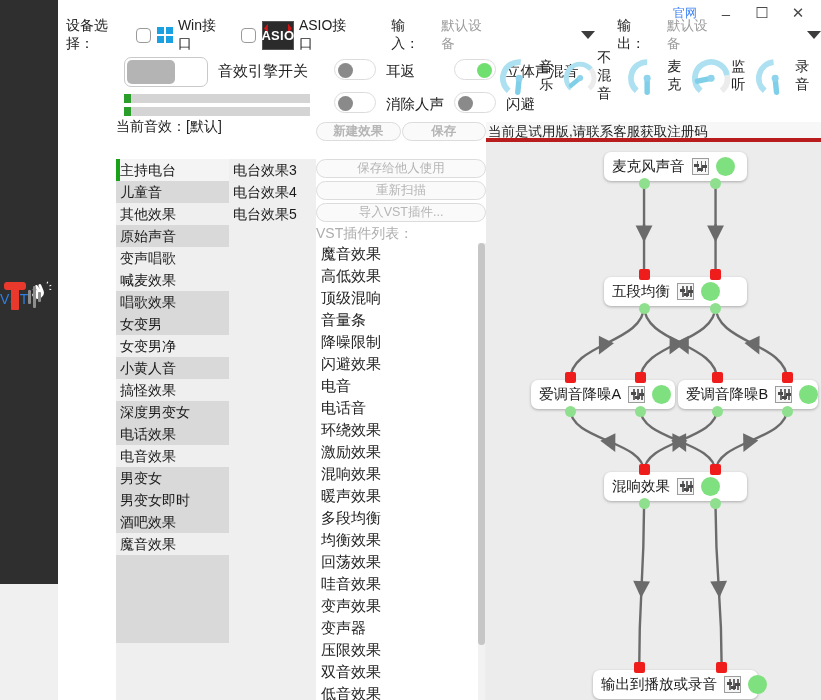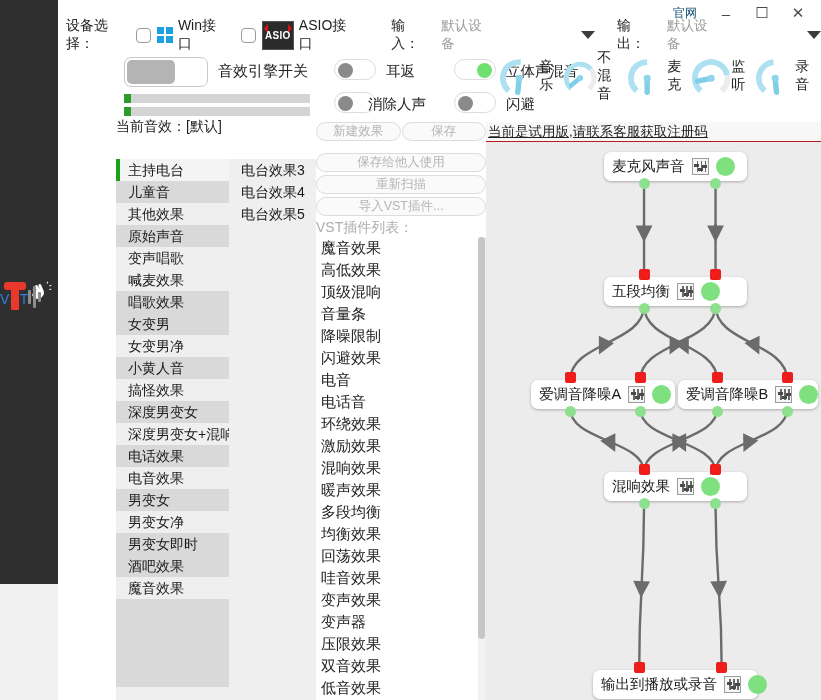--- a/index.html
+++ b/index.html
@@ -44,21 +44,21 @@
   .rail-spacer-top { height:24px; }
 
   
   .main { flex:1 1 auto; position:relative; background:#ffffff; height:700px; }
 
   
   .titlebar {
     position:absolute; top:0; right:0; height:26px; display:flex;
     align-items:center; gap:2px; padding-right:6px;
   }
-  .tb-link { color:#0c4a6e; font-size:12px; margin-right:10px; cursor:pointer; }
+  .tb-link { color:#3b82f6; font-size:12px; margin-right:10px; cursor:pointer; }
   .tb-btn {
     width:34px; height:24px; display:flex; align-items:center; justify-content:center;
     color:#4a4a4a; font-size:15px; cursor:pointer; background:transparent; border:none;
   }
 
   
   .devicebar {
     position:absolute; top:22px; left:8px; right:0; height:26px;
     display:flex; align-items:center; font-size:14px; color:#222;
   }
@@ -67,21 +67,21 @@
     width:15px; height:15px; border:1.5px solid #9a9a9a; border-radius:4px;
     background:#fff; display:inline-block; flex:0 0 15px; cursor:pointer;
   }
   .winlogo {
     width:16px; height:16px; display:grid; grid-template-columns:1fr 1fr;
     grid-template-rows:1fr 1fr; gap:1.5px;
   }
   .winlogo i { background:#1ba1e2; display:block; }
   .asiologo {
     width:32px; height:29px; background:#2b2b2b; color:#fff;
-    font-size:10px; font-weight:bold; display:flex; align-items:center;
+    font-size:13px; font-weight:bold; display:flex; align-items:center;
     justify-content:center; letter-spacing:.3px; position:relative;
     border:1px solid #555;
   }
   .asiologo::before, .asiologo::after {
     content:""; position:absolute; top:2px; width:4px; height:10px; background:#d01717;
   }
   .asiologo::before { left:1px; clip-path:polygon(100% 0,100% 100%,0 50%); }
   .asiologo::after { right:1px; clip-path:polygon(0 0,0 100%,100% 50%); }
   .asiologo span { position:relative; z-index:2; }
   .io-label { font-size:14px; margin-left:6px; }
@@ -136,39 +136,39 @@
   }
   .lh1 { width:60px; } .lh2 { width:55px; } .lh3 { width:85px; }
 
   
   .presetcol {
     position:absolute; top:159px; background:#efefef; overflow:hidden;
   }
   .presetcol.left  { left:58px;  width:113px; height:541px; }
   .presetcol.right { left:171px; width:87px;  height:541px; }
   .prow {
-    height:22px; line-height:22px; padding-left:12px; font-size:14px;
+    height:22px; line-height:22px; padding-left:4px; font-size:14px;
     white-space:nowrap; color:#1a1a1a; cursor:pointer; position:relative;
   }
   .prow.alt { background:#d9d9d9; }
   .prow.sel { background:#f4f4f4; }
   .prow.sel::before {
     content:""; position:absolute; left:0; top:0; width:3.5px; height:22px; background:#19a119;
   }
   .prow.empty { color:transparent; }
   .rcol-bg { position:absolute; left:171px; top:159px; width:87px; height:541px; background:#efefef; }
 
   
   .vstpanel { position:absolute; left:258px; top:122px; width:170px; height:578px; }
   .vbtn {
     border:1px solid #dcdcdc; border-radius:13px; background:#fafafa;
     height:19px; line-height:17px; text-align:center; font-size:12.5px;
     color:#b5b5b5; cursor:pointer; margin-bottom:3px;
   }
-  .vbtn-row { display:flex; gap:1px; margin-bottom:12px; }
+  .vbtn-row { display:flex; gap:1px; margin-bottom:18px;font-weight:bold; }
   .vbtn-row .vbtn { flex:1; margin-bottom:0; }
   .vst-list-title { font-size:14px; color:#adadad; margin-top:2px; margin-bottom:0px; }
   .vst-list {
     position:relative; background:#fff; height:484px; overflow:hidden;
     border-right:1px solid #eee;
   }
   .vrow {
     height:22px; line-height:22px; font-size:15px; color:#222;
     padding-left:5px; white-space:nowrap; cursor:pointer;
   }
@@ -178,22 +178,21 @@
   .vscroll .thumb {
     position:absolute; left:0; top:0px; width:7px; height:402px;
     background:#c6c6c6; border-radius:4px;
   }
 
   
   .graph { position:absolute; left:428px; top:122px; right:0; bottom:0; background:#ececec; }
   .trialbar {
     position:absolute; left:428px; top:122px; right:0; height:20px;
     background:#f7f7f7; font-size:13.5px; color:#222; padding-left:2px; line-height:20px;
-    border-bottom:1px solid #b91c1c;
-    text-decoration:underline;
+    border-bottom:4px solid #b91c1c;
   }
   .gsvg { position:absolute; left:0; top:0; width:393px; height:578px; }
   .node {
     position:absolute; background:#fff; border-radius:7px;
     box-shadow:0 1px 3px rgba(0,0,0,.28);
     height:29px; display:flex; align-items:center; padding:0 8px; gap:7px;
     cursor:move;
   }
   .node .ntitle { font-size:14.5px; color:#1a1a1a; white-space:nowrap; }
   .node .neq {
@@ -336,21 +335,21 @@
           <span class="dot"></span>
         </div>
       <span class="tlabel" style="left:320px; top:10px;">耳返</span>
       <div class="toggle on" style="left:388px; top:7px;">
           <span class="dot"></span>
         </div>
       <span class="tlabel" style="left:440px; top:10px;">立体声混音</span>
       <div class="toggle off" style="left:268px; top:40px;">
           <span class="dot"></span>
         </div>
-      <span class="tlabel" style="left:302px; top:43px;">消除人声</span>
+      <span class="tlabel" style="left:320px; top:43px;">消除人声</span>
       <div class="toggle off" style="left:388px; top:40px;">
           <span class="dot"></span>
         </div>
       <span class="tlabel" style="left:440px; top:43px;">闪避</span>
     </div>
 
     <div class="knobs" id="knobs">
         <div class="knobwrap">
           <svg width="52" height="46" viewBox="0 0 52 46">
             <path d="M12.50 42.09 A21 21 0 0 1 28.05 5.10" fill="none" stroke="#ade0f0" stroke-width="7.5" stroke-linecap="butt"></path>
@@ -405,25 +404,23 @@
         <div class="prow">其他效果</div>
         <div class="prow alt">原始声音</div>
         <div class="prow">变声唱歌</div>
         <div class="prow">喊麦效果</div>
         <div class="prow alt">唱歌效果</div>
         <div class="prow alt">女变男</div>
         <div class="prow">女变男净</div>
         <div class="prow alt">小黄人音</div>
         <div class="prow">搞怪效果</div>
         <div class="prow alt">深度男变女</div>
-        <div class="prow">深度男变女+混响</div>
         <div class="prow alt">电话效果</div>
         <div class="prow">电音效果</div>
         <div class="prow alt">男变女</div>
-        <div class="prow">男变女净</div>
         <div class="prow alt">男变女即时</div>
         <div class="prow alt">酒吧效果</div>
         <div class="prow">魔音效果</div>
         <div class="prow alt empty">.</div>
         <div class="prow alt empty">.</div>
         <div class="prow alt empty">.</div>
         <div class="prow alt empty">.</div>
       </div>
     <div class="presetcol right" id="presetRight">
         <div class="prow">电台效果3</div>

